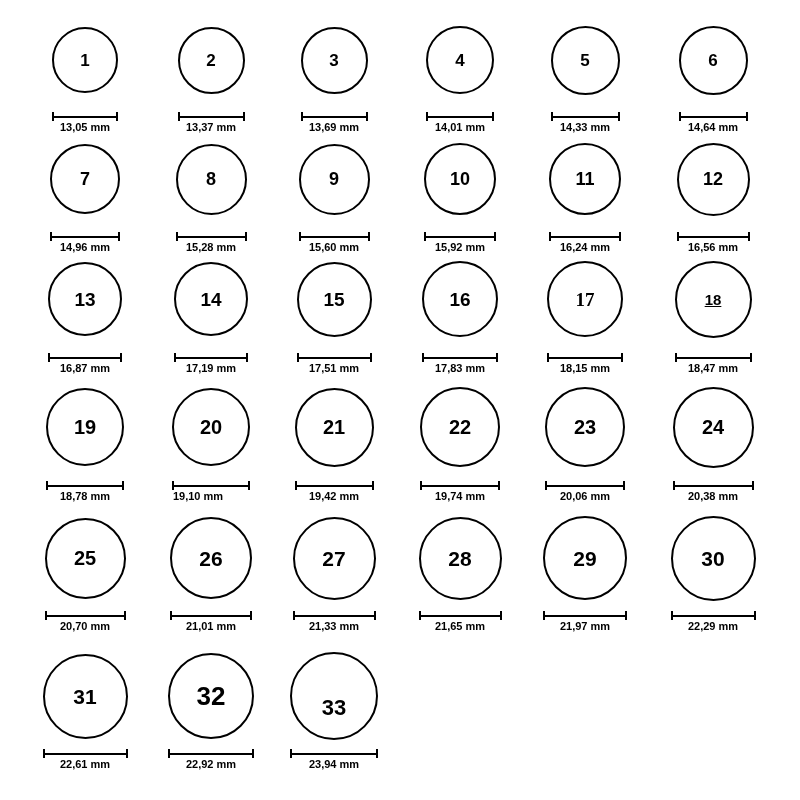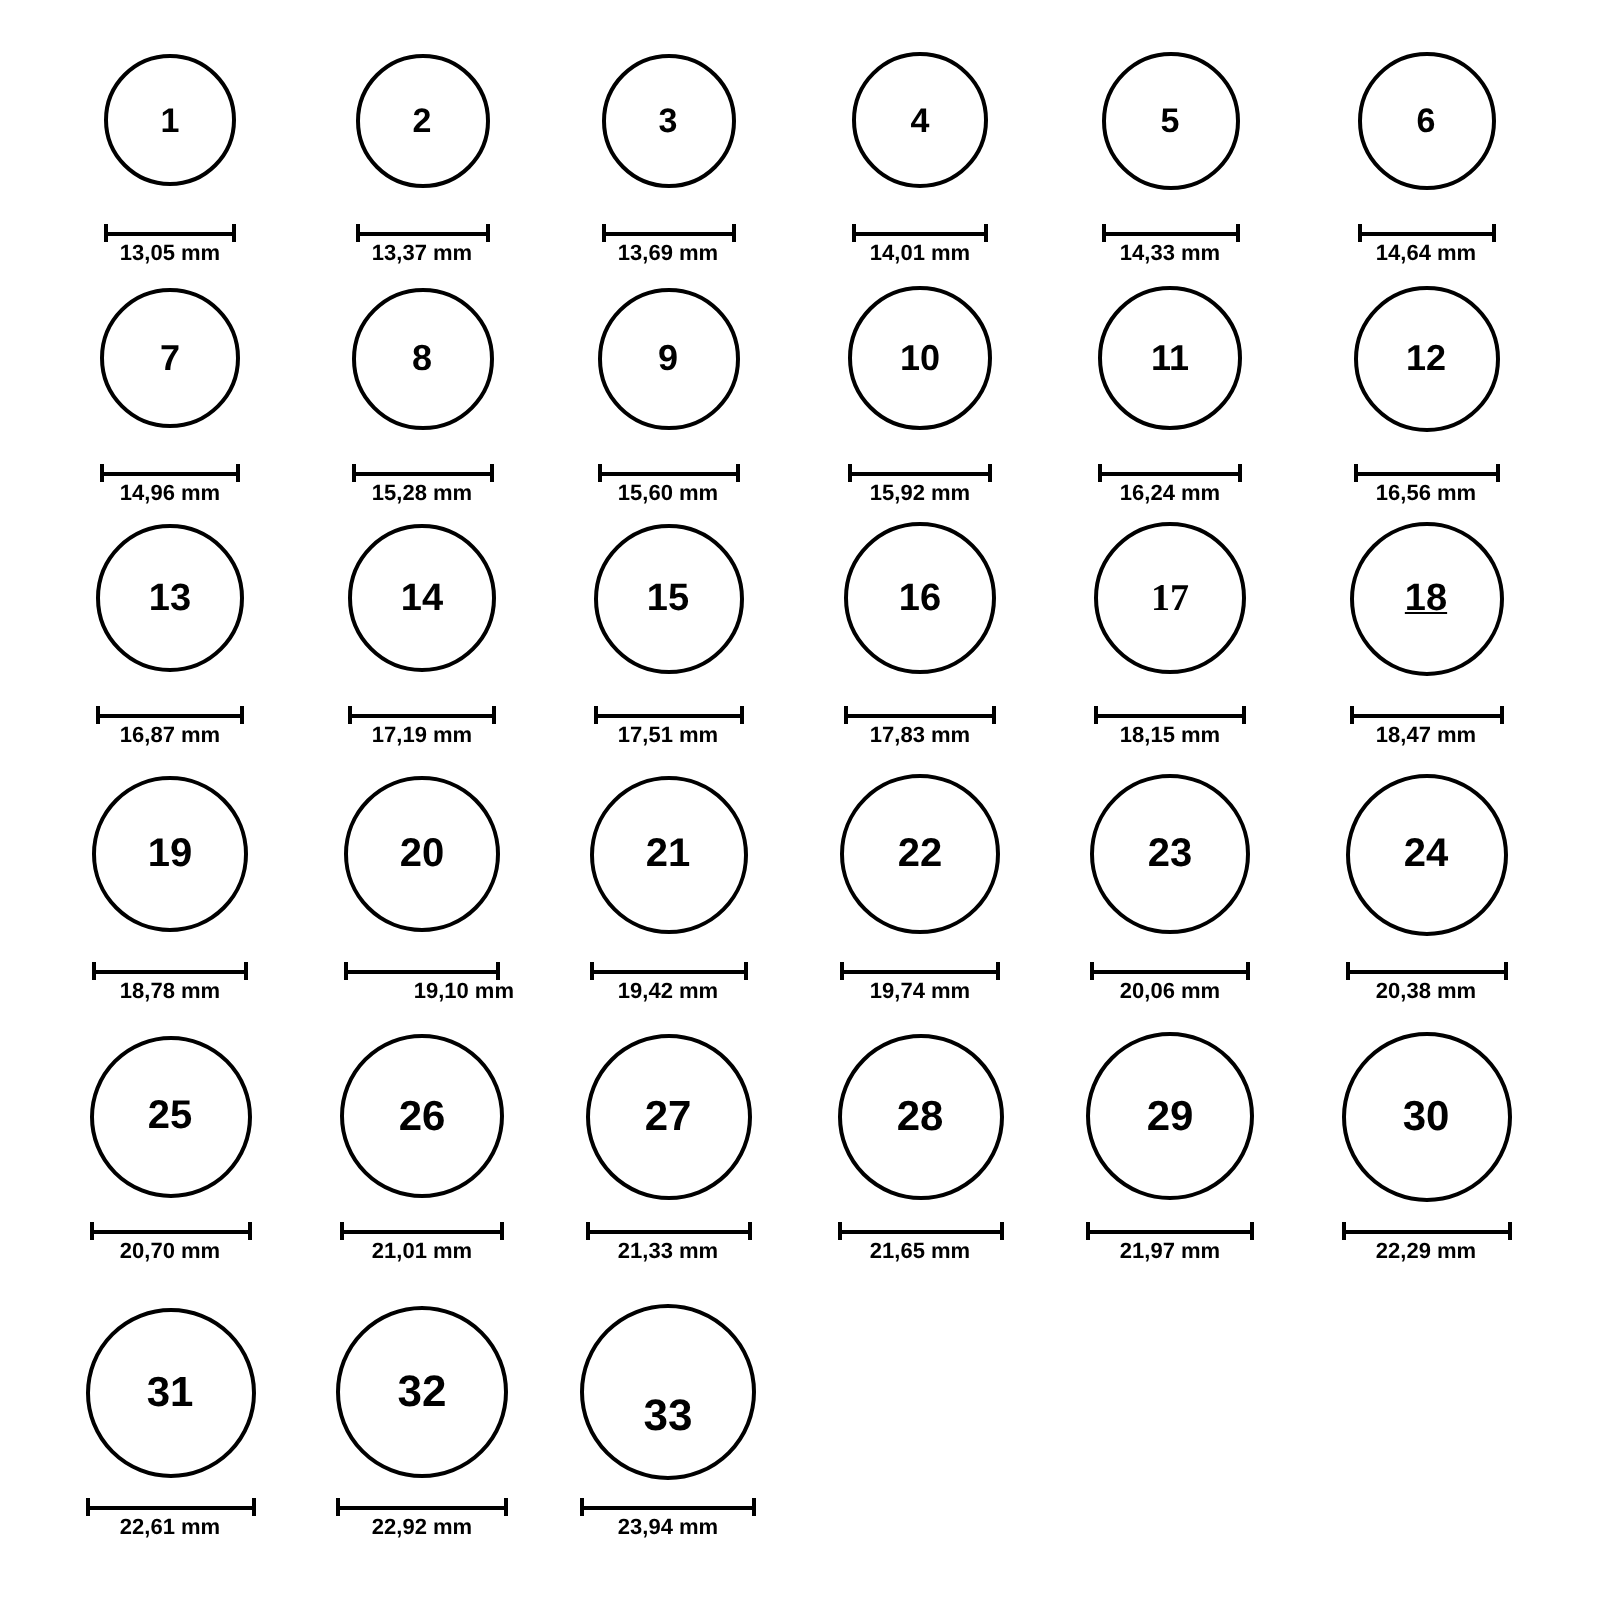--- a/index.html
+++ b/index.html
@@ -259,21 +259,21 @@
       </div>
     </div>
     <div class="measure-bar" style="position: absolute; left: 547px; top: 349px; width: 76px;">
       <div class="line"></div>
       <div class="cap left"></div>
       <div class="cap right"></div>
     </div>
     <div class="measure-label" style="position: absolute; left: 540px; top: 360px; width: 90px;">18,15 mm</div>
     <div class="size-cell" style="left: 668px; top: 260.5px; width: 90px;">
       <div class="ring-circle" style="width: 77px; height: 77px;">
-        <span class="ring-number" style="font-size: 19px; text-decoration: underline;">18</span>
+        <span class="ring-number" style="font-size: 15px; text-decoration: underline;">18</span>
       </div>
     </div>
     <div class="measure-bar" style="position: absolute; left: 674.5px; top: 349px; width: 77px;">
       <div class="line"></div>
       <div class="cap left"></div>
       <div class="cap right"></div>
     </div>
     <div class="measure-label" style="position: absolute; left: 668px; top: 360px; width: 90px; text-align: center;">18,47 mm</div>
     <div class="size-cell" style="left: 40px; top: 388px; width: 90px;">
       <div class="ring-circle" style="width: 78px; height: 78px;">
@@ -289,21 +289,21 @@
     <div class="size-cell" style="left: 166px; top: 388px; width: 90px;">
       <div class="ring-circle" style="width: 78px; height: 78px;">
         <span class="ring-number" style="font-size: 20px;">20</span>
       </div>
     </div>
     <div class="measure-bar" style="position: absolute; left: 172px; top: 477px; width: 78px;">
       <div class="line"></div>
       <div class="cap left"></div>
       <div class="cap right"></div>
     </div>
-    <div class="measure-label" style="position: absolute; left: 167px; top: 488px; width: 90px; text-align: right;">19,10 mm</div>
+    <div class="measure-label" style="position: absolute; left: 153px; top: 488px; width: 90px;">19,10 mm</div>
     <div class="size-cell" style="left: 289px; top: 387.5px; width: 90px;">
       <div class="ring-circle" style="width: 79px; height: 79px;">
         <span class="ring-number" style="font-size: 20px;">21</span>
       </div>
     </div>
     <div class="measure-bar" style="position: absolute; left: 294.5px; top: 477px; width: 79px;">
       <div class="line"></div>
       <div class="cap left"></div>
       <div class="cap right"></div>
     </div>
@@ -413,21 +413,21 @@
       </div>
     </div>
     <div class="measure-bar" style="position: absolute; left: 42.5px; top: 745px; width: 85px;">
       <div class="line"></div>
       <div class="cap left"></div>
       <div class="cap right"></div>
     </div>
     <div class="measure-label" style="position: absolute; left: 40px; top: 756px; width: 90px;">22,61 mm</div>
     <div class="size-cell" style="left: 166px; top: 653px; width: 90px;">
       <div class="ring-circle" style="width: 86px; height: 86px;">
-        <span class="ring-number" style="font-size: 22px;">32</span>
+        <span class="ring-number" style="font-size: 26px;">32</span>
       </div>
     </div>
     <div class="measure-bar" style="position: absolute; left: 168px; top: 745px; width: 86px;">
       <div class="line"></div>
       <div class="cap left"></div>
       <div class="cap right"></div>
     </div>
     <div class="measure-label" style="position: absolute; left: 166px; top: 756px; width: 90px;">22,92 mm</div>
     <div class="size-cell" style="left: 289px; top: 652px; width: 90px;">
       <div class="ring-circle" style="width: 88px; height: 88px;">

